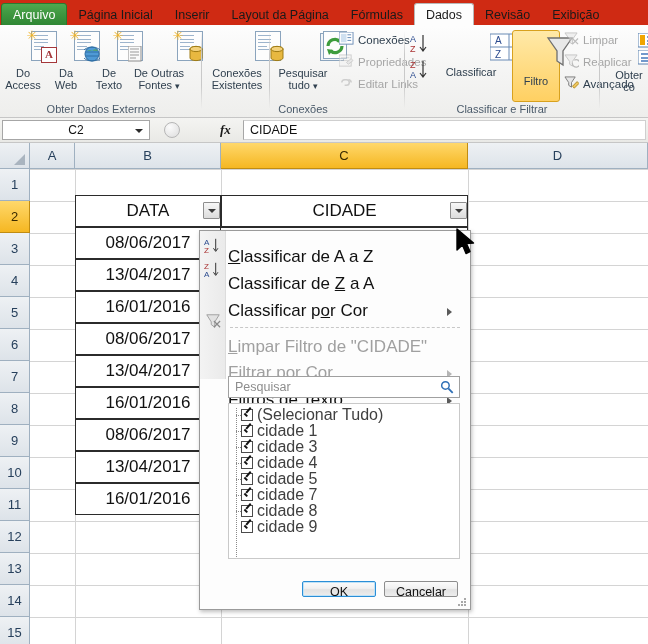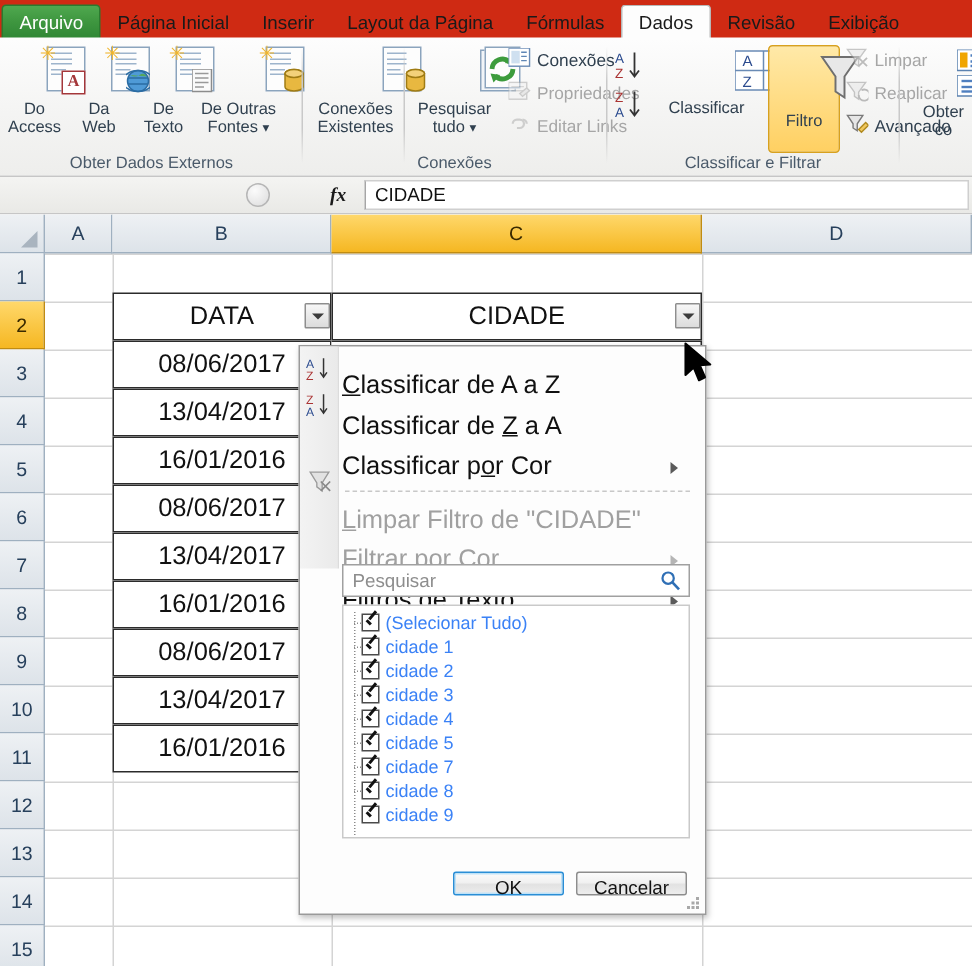--- a/index.html
+++ b/index.html
@@ -207,21 +207,21 @@
     position:absolute; right:5px; top:3px; width:14px; height:14px;
   }
 
   #listbox {
     position:absolute; left:28px; top:172px; width:232px; height:156px;
     background:#fff; border:1px solid #c9c9c9;
     overflow:hidden;
   }
   .litem {
     position:relative; height:16px; line-height:16px; padding-left:28px;
-    font-size:12px; color:#3b82f6; white-space:nowrap;
+    font-size:16px; color:#404040; white-space:nowrap;
   }
   .litem .cbx {
     position:absolute; left:12px; top:2px; width:12px; height:12px;
     background:#fff; border:1px solid #4b4b4b;
   }
   .litem .cbx::after {
     content:""; position:absolute; left:2px; top:4px; width:4px; height:1.5px;
     background:#111; transform: rotate(45deg);
   }
   .litem .cbx::before {
@@ -479,20 +479,24 @@
           <line x1="3" y1="11" x2="13" y2="11" stroke="#4f7fbf" stroke-width="1.6"></line>
         </svg>
       </div>
       <span class="lbl">Obter</span>
       <span class="lbl">co</span>
     </div>
   </div>
 </div>
 
 <div id="fbar">
+  <div id="namebox">
+    <span>C2</span>
+    <span id="namebox-arrow"></span>
+  </div>
   <div id="fx-sep">
     <div id="fx-circle"></div>
     <div id="fx-label">fx</div>
   </div>
   <div id="fbar-input">CIDADE</div>
 </div>
 
 <div id="grid">
   <div id="gridlines">
       <div class="gline-h" style="left:30px;top:26px;width:618px;"></div>
@@ -605,21 +609,20 @@
       <circle cx="6.2" cy="6.2" r="4.3" fill="none" stroke="#2f6fb5" stroke-width="1.7"></circle>
       <line x1="9.5" y1="9.5" x2="14.5" y2="14.8" stroke="#2f6fb5" stroke-width="2"></line>
     </svg>
   </div>
 
   <div id="listbox">
     <div class="treeline-v" style="top:4px;height:150px;"></div>
     <div id="listitems" style="padding-top: 3px;">
         <div class="litem"><span class="treeline-h"></span><span class="cbx"></span><span>(Selecionar Tudo)</span></div>
         <div class="litem"><span class="treeline-h"></span><span class="cbx"></span><span>cidade 1</span></div>
-        <div class="litem"><span class="treeline-h"></span><span class="cbx"></span><span>cidade 2</span></div>
         <div class="litem"><span class="treeline-h"></span><span class="cbx"></span><span>cidade 3</span></div>
         <div class="litem"><span class="treeline-h"></span><span class="cbx"></span><span>cidade 4</span></div>
         <div class="litem"><span class="treeline-h"></span><span class="cbx"></span><span>cidade 5</span></div>
         <div class="litem"><span class="treeline-h"></span><span class="cbx"></span><span>cidade 7</span></div>
         <div class="litem"><span class="treeline-h"></span><span class="cbx"></span><span>cidade 8</span></div>
         <div class="litem"><span class="cbx"></span><span>cidade 9</span></div>
       </div>
   </div>
 
   <div class="dlgbtn focus" style="left:102px;top:350px;width:74px;">OK</div>

